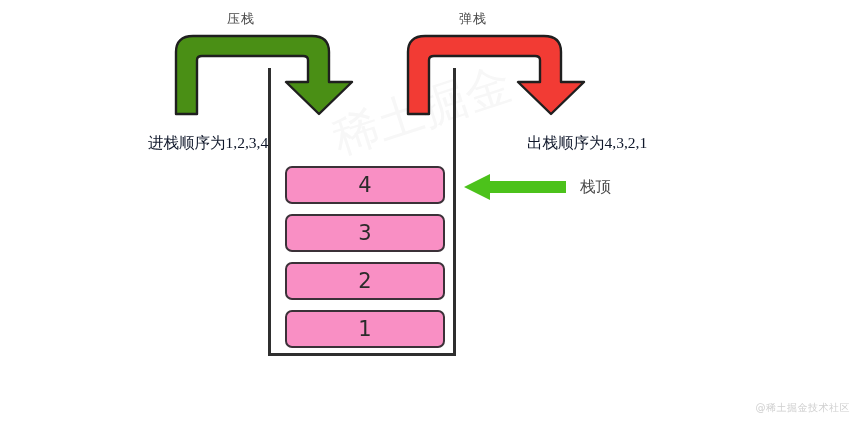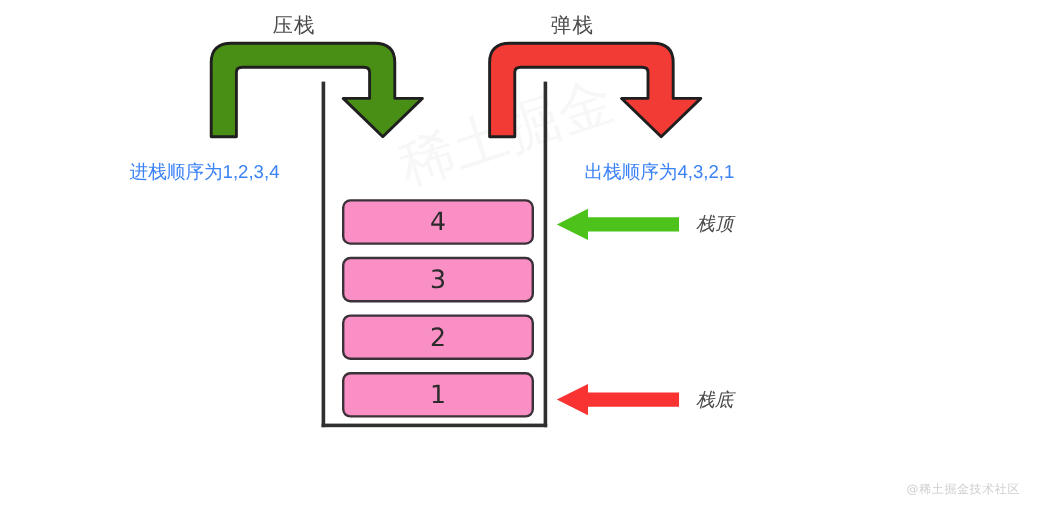--- a/index.html
+++ b/index.html
@@ -17,21 +17,21 @@
   #stage {
     position: relative;
     width: 866px;
     height: 427px;
     background: #ffffff;
   }
 
   
   .op-label {
     position: absolute;
-    font-size: 17px;
+    font-size: 13px;
     color: #4a4a4a;
     letter-spacing: 1px;
     white-space: nowrap;
     font-family: "DejaVu Sans", "Liberation Sans", sans-serif;
   }
   #push-label { left: 227px; top: 10px; }
   #pop-label  { left: 459px; top: 10px; }
 
   
   #push-arrow-svg, #pop-arrow-svg {
@@ -78,34 +78,34 @@
     font-size: 21px;
     color: #2b2b2b;
     font-family: "DejaVu Sans", "Liberation Sans", sans-serif;
   }
   .stack-box:last-child { margin-bottom: 0; }
 
   
   .order-text {
     position: absolute;
     font-size: 15.5px;
-    color: #3b82f6;
-    white-space: nowrap;
-    font-family: Liberation Sans, sans-serif;
+    color: #0f172a;
+    white-space: nowrap;
+    font-family: Liberation Serif, serif;
+    margin-left: 40px;
   }
   #push-order { left: 108px; top: 133px; }
   #pop-order  { left: 487px; top: 133px; }
 
   
   .pointer-row {
     position: absolute;
     display: flex;
     align-items: center;
     height: 26px;
-    font-style: italic;
   }
   #top-pointer    { left: 464px; top: 174px; }
   #bottom-pointer { left: 464px; top: 320px; }
   .pointer-label {
     margin-left: 14px;
     font-size: 15.5px;
     color: #4a4a4a;
     white-space: nowrap;
     font-family: "DejaVu Sans", "Liberation Sans", sans-serif;
   }
@@ -198,22 +198,16 @@
   <div class="order-text" id="push-order">进栈顺序为1,2,3,4</div>
   <div class="order-text" id="pop-order">出栈顺序为4,3,2,1</div>
 
   <div class="pointer-row" id="top-pointer">
     <svg width="102" height="26" viewBox="0 0 102 26" xmlns="http://www.w3.org/2000/svg">
       <path d="M 0 13 L 26 0 L 26 7 L 102 7 L 102 19 L 26 19 L 26 26 Z" fill="#4cc21b"></path>
     </svg>
     <span class="pointer-label">栈顶</span>
   </div>
 
-  <div class="pointer-row" id="bottom-pointer">
-    <svg width="102" height="26" viewBox="0 0 102 26" xmlns="http://www.w3.org/2000/svg">
-      <path d="M 0 13 L 26 0 L 26 7 L 102 7 L 102 19 L 26 19 L 26 26 Z" fill="#f93232"></path>
-    </svg>
-    <span class="pointer-label">栈底</span>
-  </div>
 
   <div id="watermark">@稀土掘金技术社区</div>
 
 </div>
 
 </body></html>

